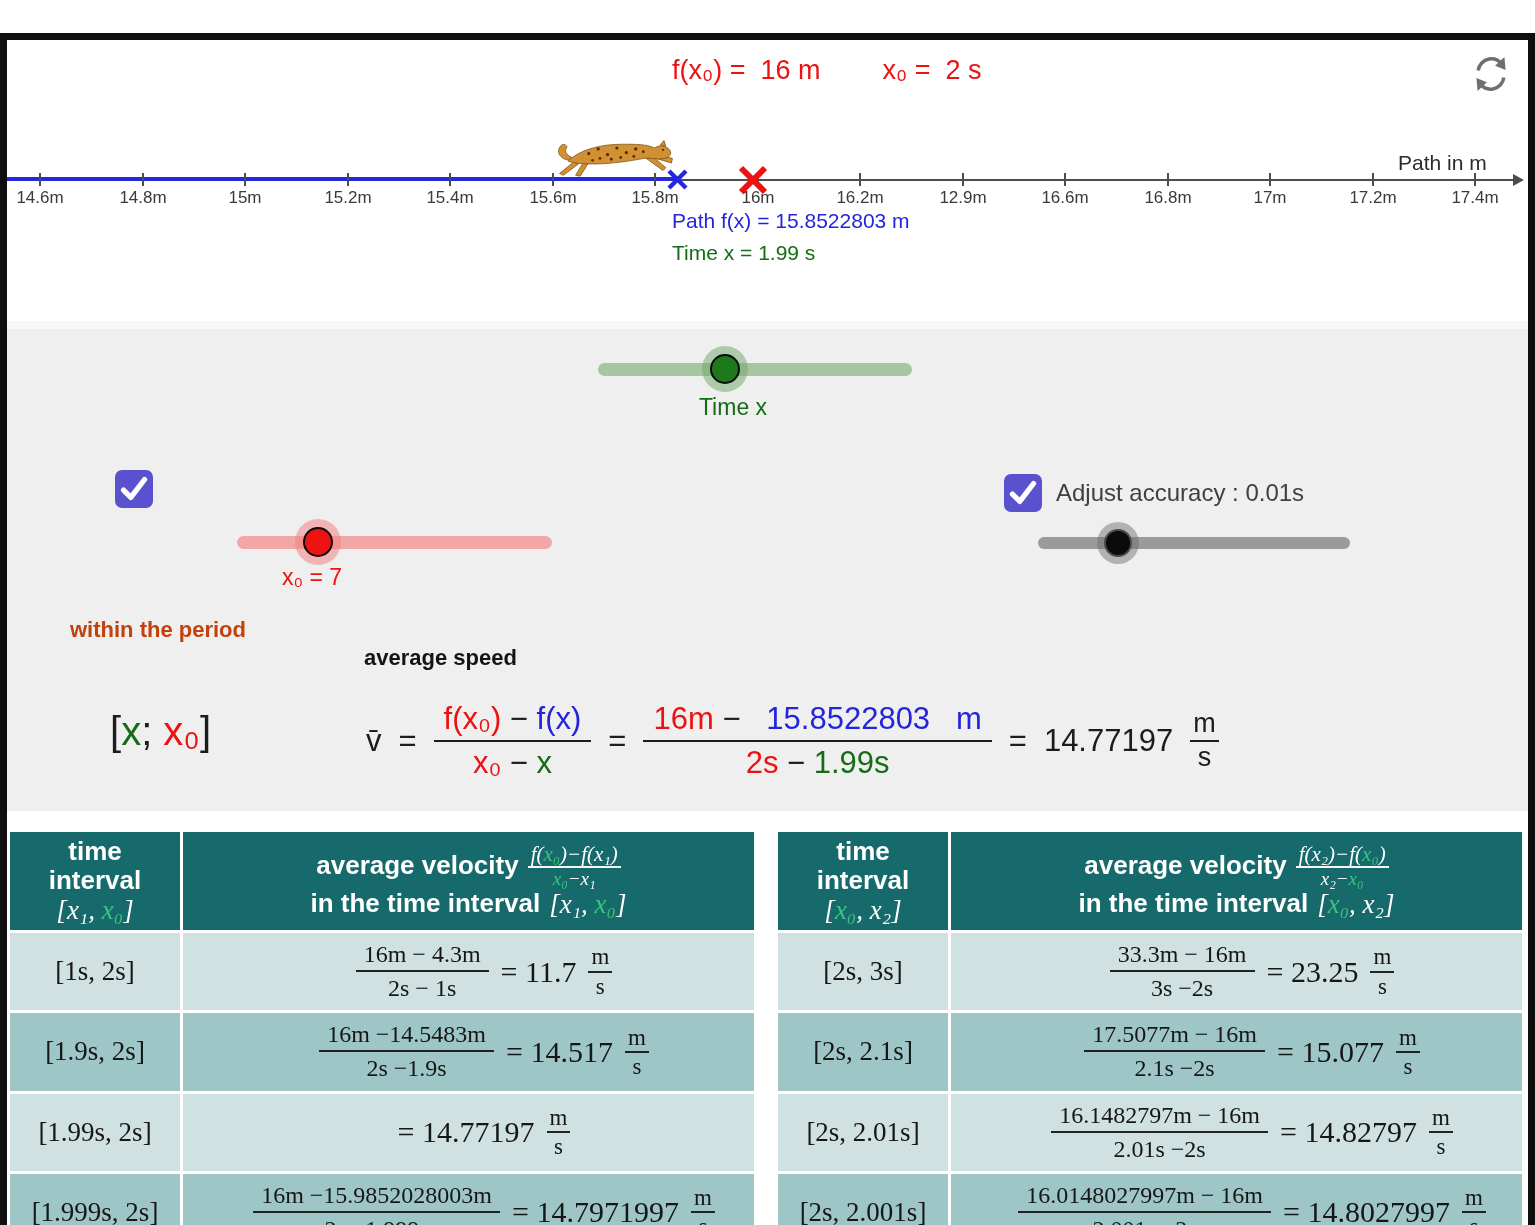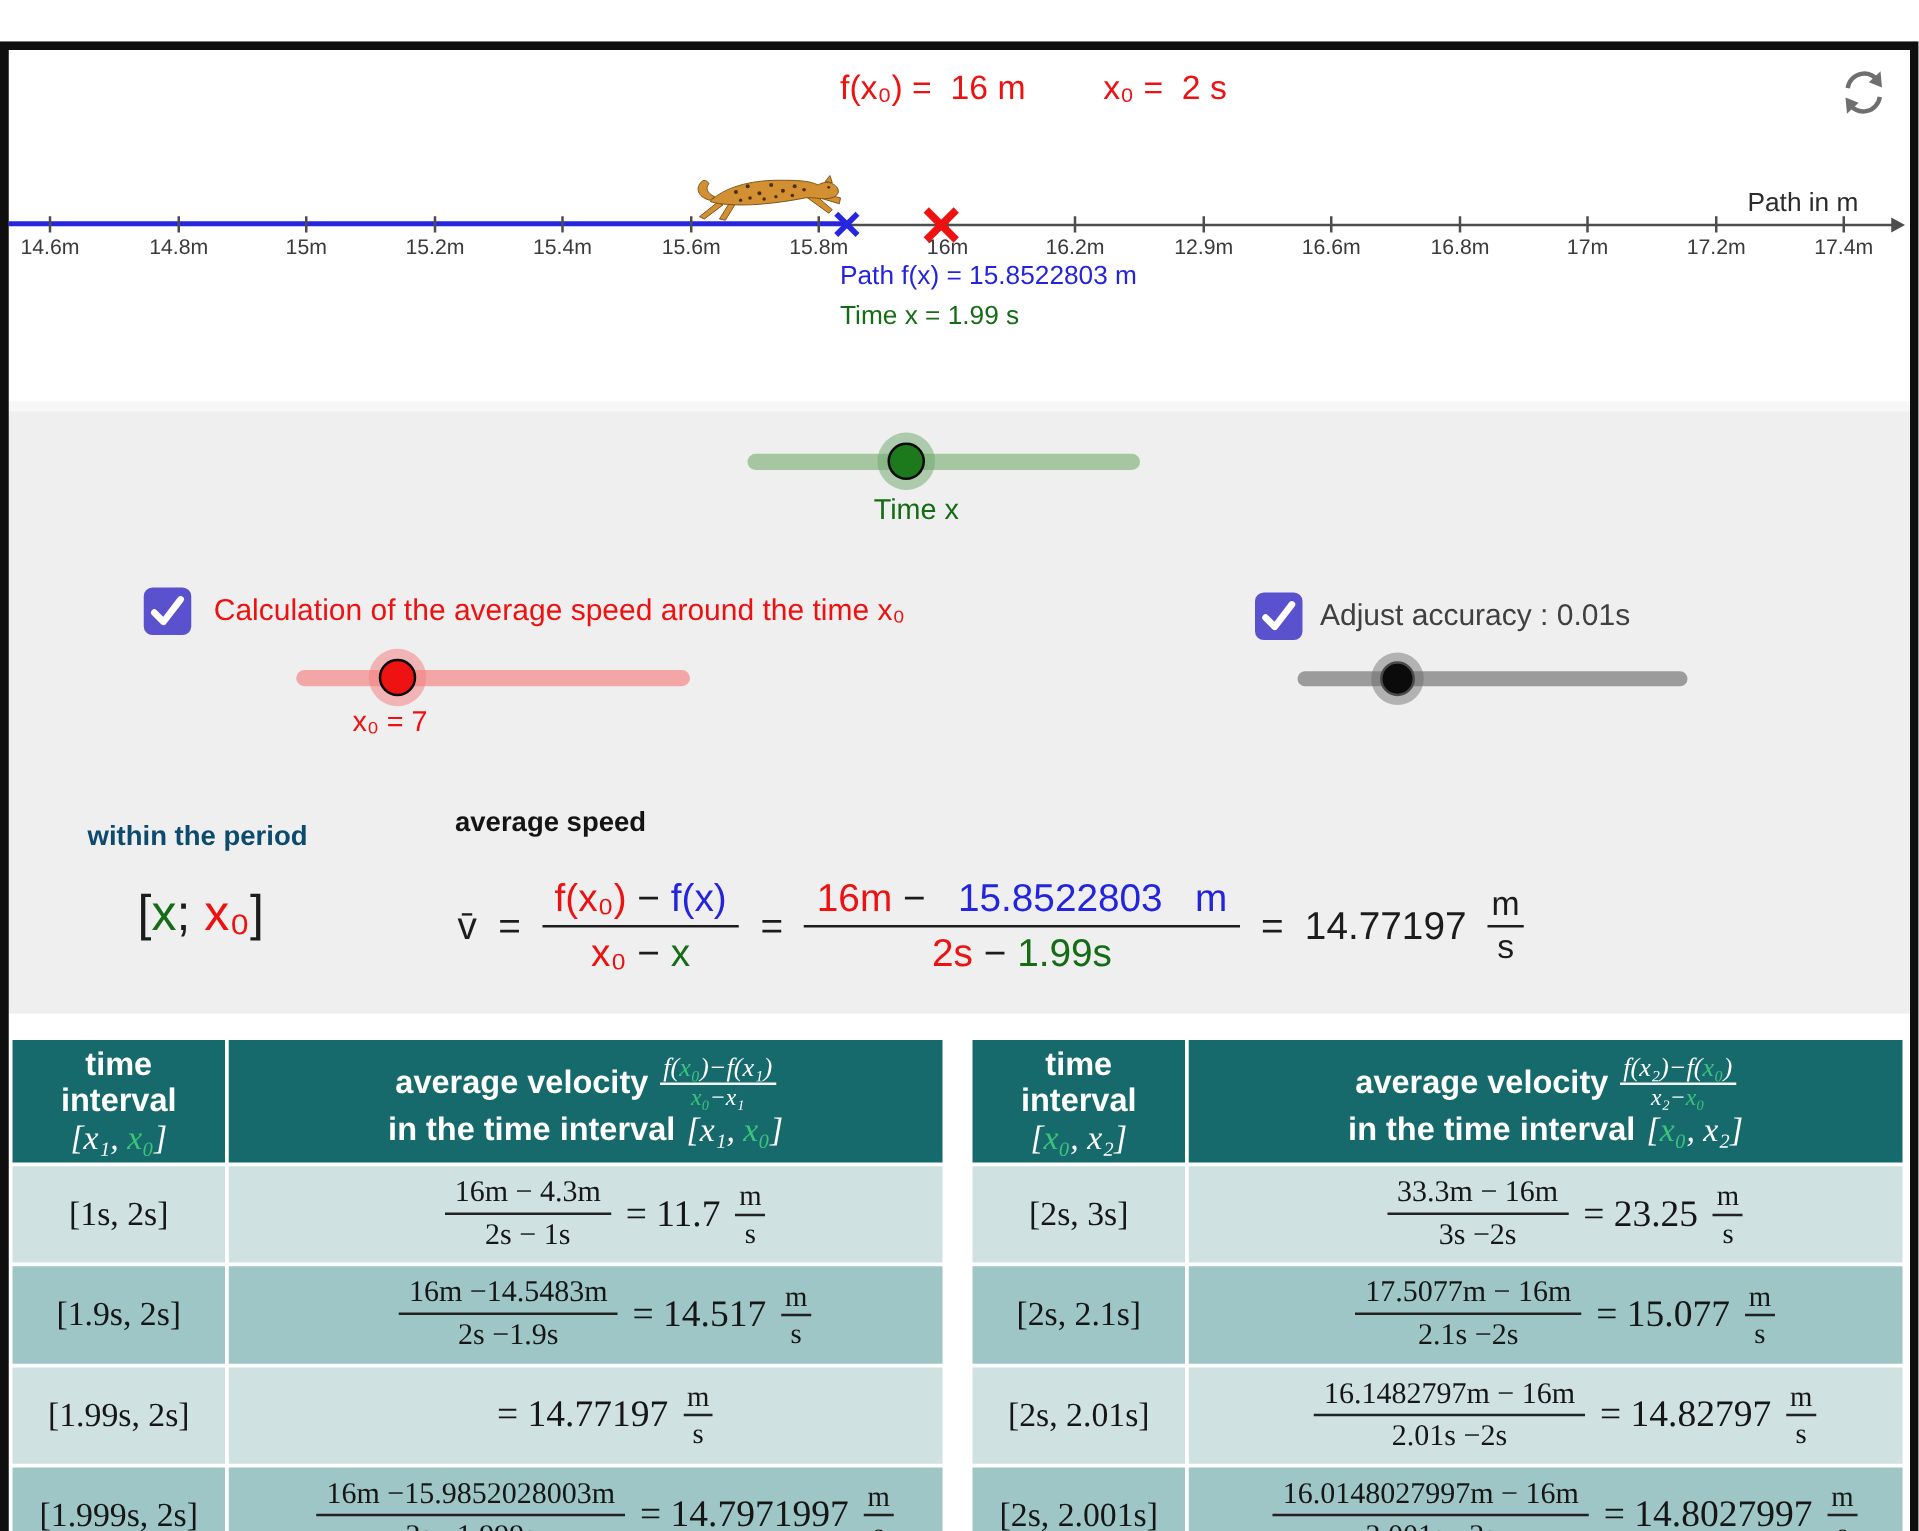--- a/index.html
+++ b/index.html
@@ -49,21 +49,21 @@
   .h-gray{top:496px;left:1104px;width:28px;height:28px;background:#0b0b0b;border:2px solid #4a4a4a;}
 
   
   .cbx{position:absolute;width:38px;height:38px;border-radius:7px;background:#5a51cf;cursor:pointer;}
   .cb1{top:437px;left:115px;}
   .cb2{top:441px;left:1004px;}
   .cb1-label{top:442px;left:171px;font-size:24px;color:#ee1111;}
   .cb2-label{top:446px;left:1056px;font-size:24px;color:#404040;}
 
   
-  .period-title{top:623px;left:70px;font-size:22px;font-weight:bold;color:#0c4a6e;}
+  .period-title{top:584px;left:70px;font-size:22px;font-weight:bold;color:#c2410c;}
   .speed-title{top:612px;left:364px;font-size:22px;font-weight:bold;color:#141414;}
   .interval-big{top:676px;left:110px;font-size:40px;color:#1c1c1c;}
   .formula-row{top:648px;left:366px;height:120px;display:flex;align-items:center;gap:17px;
                font-size:31px;color:#1c1c1c;}
   .frac{display:inline-flex;flex-direction:column;align-items:center;}
   .frac .fn{padding:0 10px 3px 10px;border-bottom:2px solid #1c1c1c;}
   .frac .fd{padding-top:3px;}
   .unit{display:inline-flex;flex-direction:column;align-items:center;font-size:27px;line-height:1.1;}
   .unit .un{border-bottom:2px solid #1c1c1c;padding:0 3px 1px 3px;}
   .unit .ud{padding-top:1px;}
@@ -228,21 +228,20 @@
   <div class="abs track t-green"></div>
   <div class="abs halo h-green-halo"></div>
   <div class="abs knob h-green"></div>
   <div class="abs lbl-green">Time x</div>
 
   <div class="abs cbx cb1">
     <svg viewBox="0 0 36 36" width="38" height="38">
       <polyline points="8,19 15,26 28,9" fill="none" stroke="#ffffff" stroke-width="5" stroke-linecap="round" stroke-linejoin="round"></polyline>
     </svg>
   </div>
-  <div class="abs cb1-label">Calculation of the average speed around the time x₀</div>
 
   <div class="abs track t-red"></div>
   <div class="abs halo h-red-halo"></div>
   <div class="abs knob h-red"></div>
   <div class="abs lbl-red">x₀ = 7</div>
 
   <div class="abs cbx cb2">
     <svg viewBox="0 0 36 36" width="38" height="38">
       <polyline points="8,19 15,26 28,9" fill="none" stroke="#ffffff" stroke-width="5" stroke-linecap="round" stroke-linejoin="round"></polyline>
     </svg>

